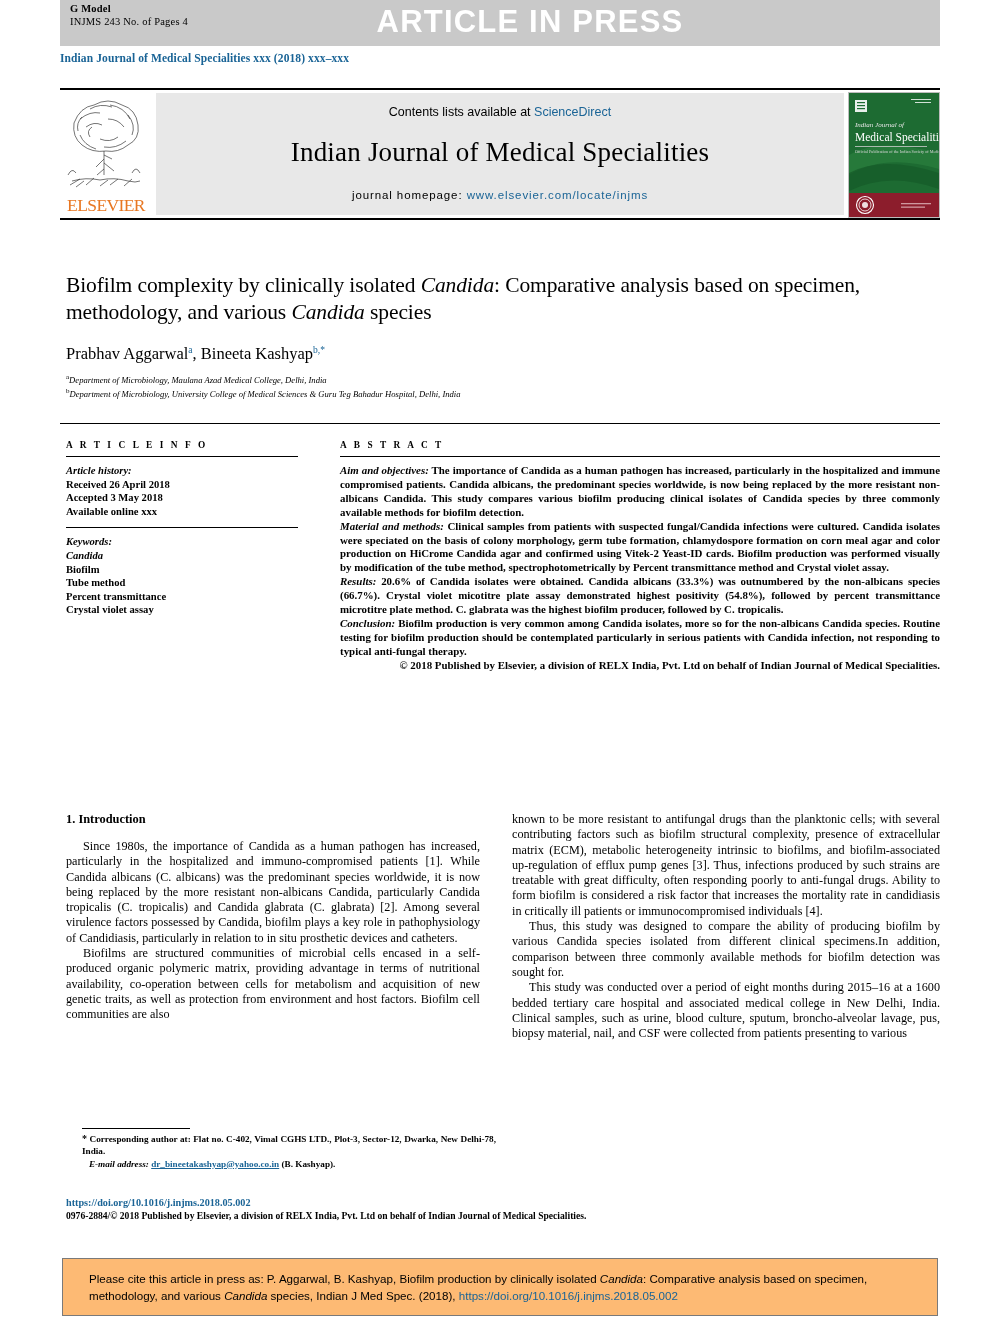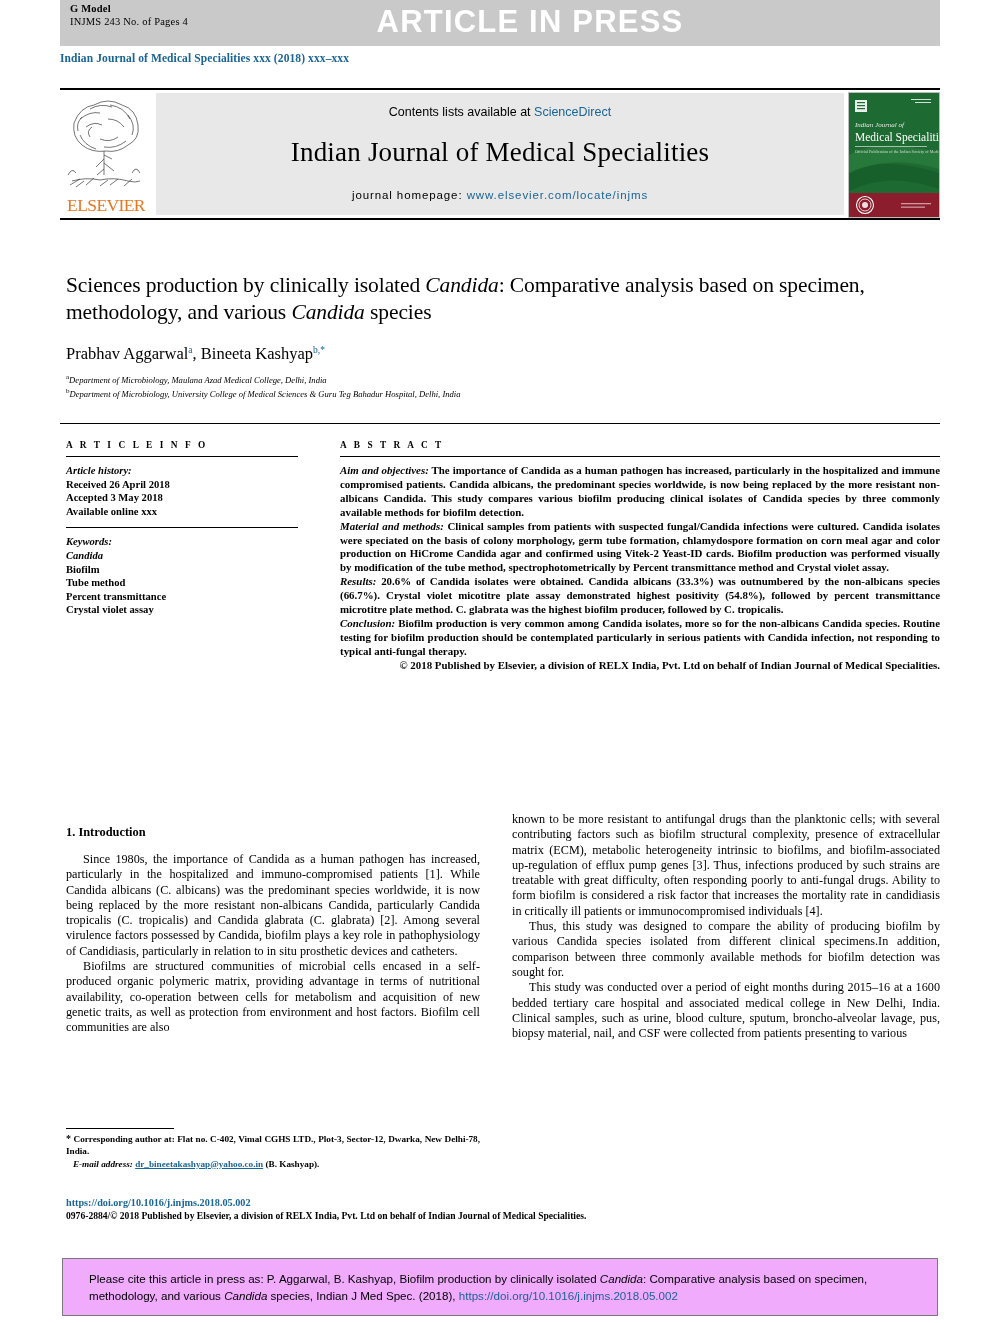--- a/index.html
+++ b/index.html
@@ -191,37 +191,37 @@
     width: 414px;
   }
   .body-col-r {
     position: absolute;
     left: 512px; top: 812px;
     width: 428px;
   }
   .sec-head {
     font-size: 12.4px;
     font-weight: bold;
-    margin: 13px 0 12px 0;
+    margin: 0 0 12px 0;
   }
   .sec-head.spaced { margin-top: 24px; }
   p.bodyp {
     font-size: 12.2px;
     line-height: 15.3px;
     text-align: justify;
     margin: 0 0 0 0;
     text-indent: 17px;
     hyphens: auto;
   }
   .it { font-style: italic; }
 
   
   .footnote {
     position: absolute;
-    left: 66px; top: 1128px;
+    left: 82px; top: 1128px;
     width: 414px;
   }
   .fn-rule {
     border-top: 1px solid #000;
     width: 108px;
     margin-bottom: 4px;
   }
   .fn-text {
     font-size: 9.2px;
     line-height: 11.8px;
@@ -250,21 +250,21 @@
     line-height: 13px;
     font-weight: bold;
     color: #000;
   }
 
   
   .cite-box {
     position: absolute;
     left: 62px; top: 1258px;
     width: 876px; height: 58px;
-    background: #f0abfc;
+    background: #fdba74;
     border: 1px solid #7a7a7a;
   }
   .cite-text {
     position: absolute;
     left: 26px; top: 12px;
     width: 832px;
     font-size: 11.6px;
     line-height: 16.5px;
     font-family: "Liberation Sans", sans-serif;
     color: #000;
@@ -336,21 +336,21 @@
       <rect x="52" y="113.5" width="24" height="1.3" fill="#e0b6bc" opacity="0.8"></rect>
       <g fill="#ffffff" opacity="0.8">
         <rect x="62" y="6" width="20" height="1"></rect>
         <rect x="66" y="9" width="16" height="1"></rect>
       </g>
     </svg>
   </div>
 </div>
 
 <div class="title">
-  <span>Sciences production by clinically isolated </span><span class="it">Candida</span><span>: Comparative analysis based on specimen, methodology, and various </span><span class="it">Candida</span><span> species</span>
+  <span>Biofilm complexity by clinically isolated </span><span class="it">Candida</span><span>: Comparative analysis based on specimen, methodology, and various </span><span class="it">Candida</span><span> species</span>
 </div>
 
 <div class="authors">
   <span>Prabhav Aggarwal</span><sup>a</sup>, <span>Bineeta Kashyap</span><sup>b,*</sup>
 </div>
 
 <div class="affils">
   <div><sup>a</sup><span>Department of Microbiology, Maulana Azad Medical College, Delhi, India</span></div>
   <div><sup>b</sup><span>Department of Microbiology, University College of Medical Sciences &amp; Guru Teg Bahadur Hospital, Delhi, India</span></div>
 </div>

